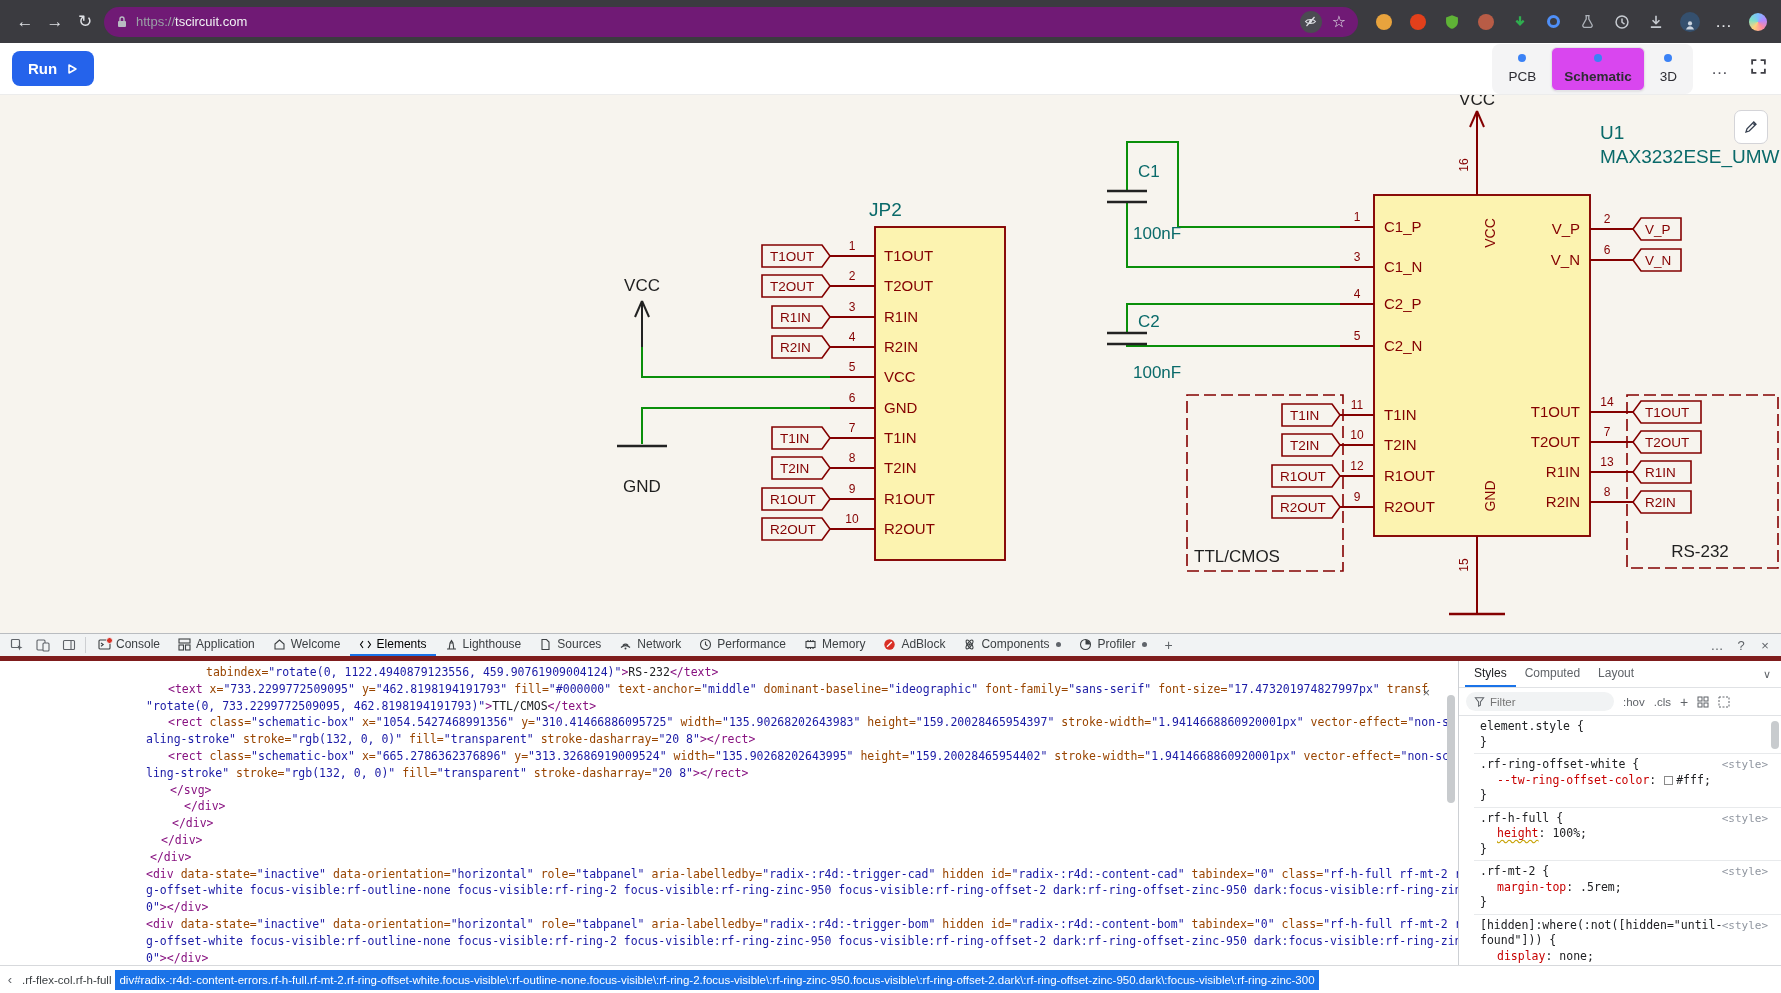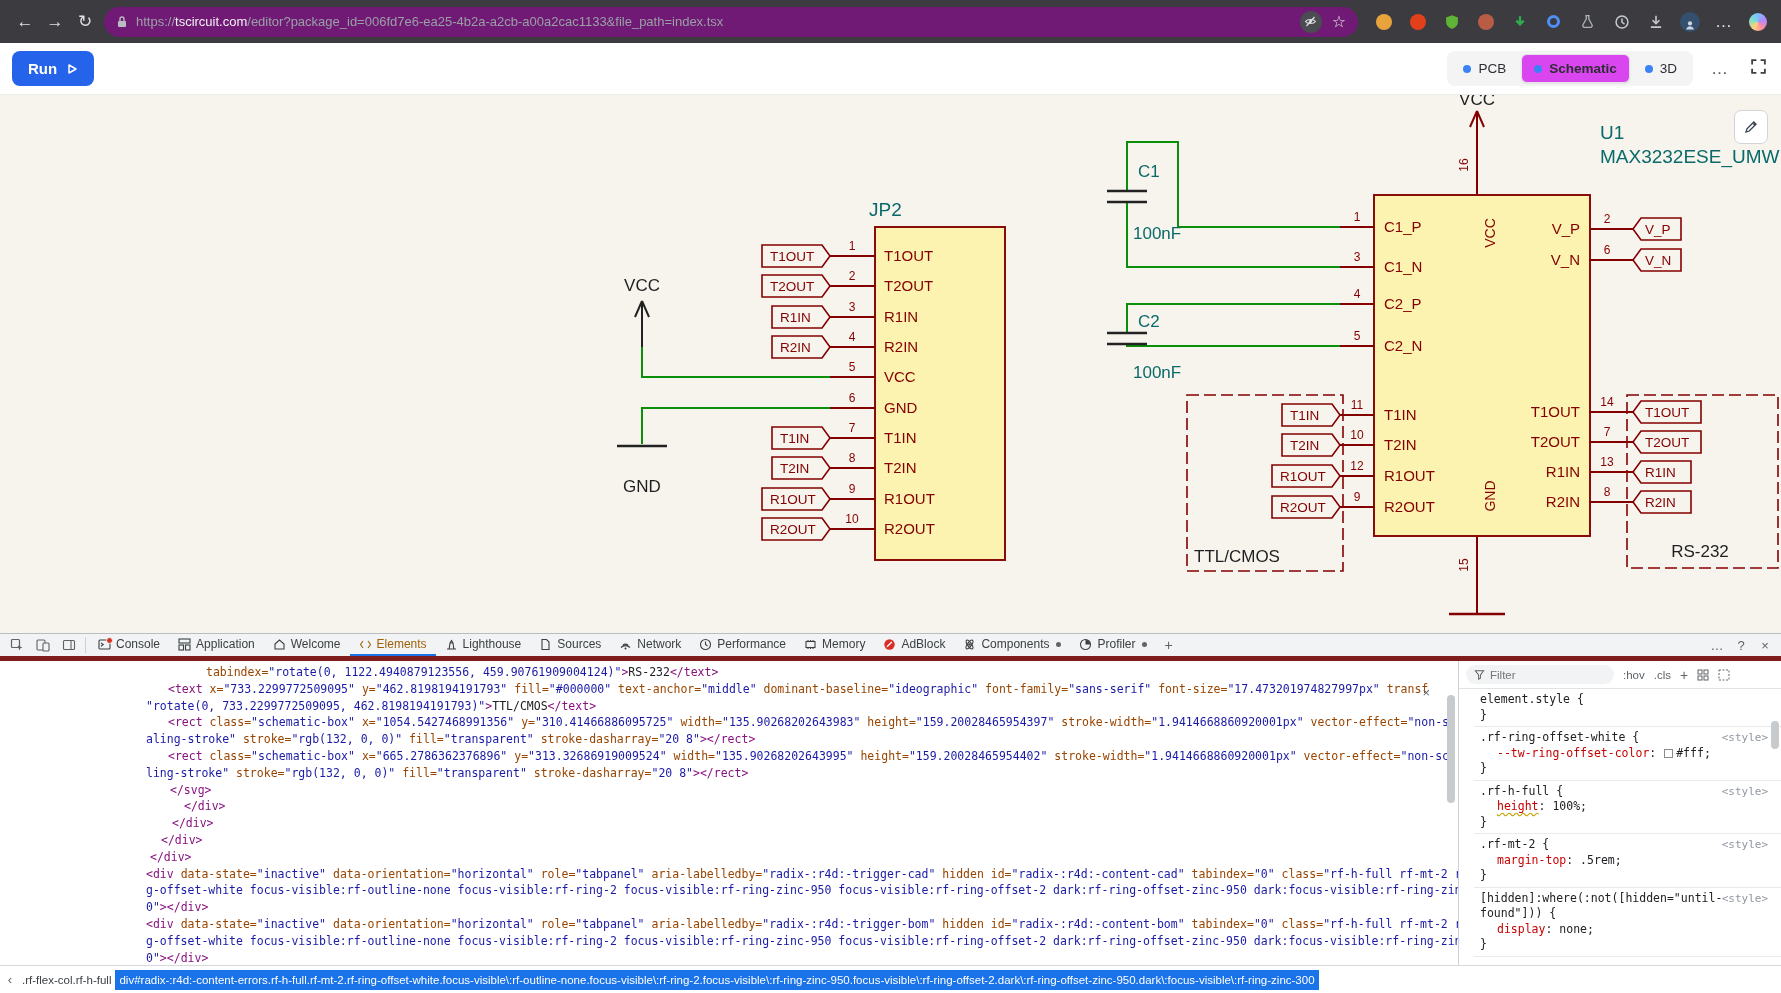--- a/index.html
+++ b/index.html
@@ -25,21 +25,21 @@
   .x-avatar { width:20px; height:20px; border-radius:50%; overflow:hidden; display:flex; align-items:flex-end; justify-content:center; }
   .x-dots { font-size:17px; line-height:10px; }
   .x-copilot { width:18px; height:18px; border-radius:50%; display:inline-block;
     background:conic-gradient(#7cc0ff,#b388ff,#ff8a9e,#ffd27c,#7ee0c8,#7cc0ff); }
 
   
   .appbar { height:52px; background:#ffffff; border-bottom:1px solid #ececec; display:flex; align-items:center; padding:0 12px; flex:none; }
   .run-btn { background:#2563eb; color:#fff; font-size:15px; font-weight:bold; padding:9px 16px; border-radius:8px; display:flex; align-items:center; gap:9px; }
   .appbar .spacer { flex:1; }
   .vm-group { background:#f4f4f5; border-radius:8px; padding:3px; display:flex; align-items:center; gap:2px; }
-  .vm-item { display:flex; align-items:center; gap:7px; padding:6px 12px; border-radius:6px; font-size:13.5px; color:#2d2d33; border:1px solid transparent; }
+  .vm-item { display:flex; align-items:center; gap:7px; padding:6px 12px; border-radius:6px; font-size:13.5px; color:#2d2d33; border:1px solid transparent;flex-direction:column; }
   .vm-item.sel { background:#d946ef; border-color:#e4e4e7; box-shadow:0 1px 2px rgba(0,0,0,.08); font-weight:bold; }
   .vm-dot { width:8px; height:8px; border-radius:50%; background:#3b82f6; }
   .more-btn { margin-left:10px; color:#52525b; font-size:17px; padding:2px 8px; }
   .fs-btn { margin-left:14px; margin-right:2px; color:#3f3f46; }
 
   
   .canvas { position:relative; height:538px; background:#F7F4EE; flex:none; overflow:hidden; }
   #schem { position:absolute; left:0; top:0; }
   #schem text { font-family:"Liberation Sans","DejaVu Sans",sans-serif; }
   .t-ref { fill:#0a6a6a; font-size:19px; }
@@ -52,21 +52,21 @@
   .t-vert { fill:#840000; font-size:14px; }
   .edit-btn { position:absolute; top:15px; right:13px; width:34px; height:34px; background:#fff; border:1px solid #d4d4d8; border-radius:7px; display:flex; align-items:center; justify-content:center; color:#374151; }
 
   
   .devtools { height:360px; border-top:1px solid #b9bcc0; background:#fff; display:flex; flex-direction:column; flex:none; font-family:"Liberation Sans",sans-serif; }
   .dt-tabbar { height:27px; background:#f1f3f4; border-bottom:5px solid #7f1d1d; display:flex; align-items:center; font-size:12px; color:#3c4043; flex:none; padding-left:4px; }
   .dt-icon { width:26px; height:24px; color:#5f6368; display:flex; align-items:center; justify-content:center; }
   .dt-sep { width:1px; height:16px; background:#cdcfd2; margin:0 3px; }
   .dt-tabs { display:flex; height:100%; }
   .dt-tab { display:flex; align-items:center; gap:5px; padding:0 9px; height:100%; border-bottom:2px solid transparent; position:relative; white-space:nowrap; }
-  .dt-tab.sel { color:#a16207; border-bottom-color:#1a73e8; }
+  .dt-tab.sel { color:#000000; border-bottom-color:#1a73e8; }
   .dt-tab-ico { display:flex; }
   .dt-tab-ico svg { width:13px; height:13px; stroke-width:1.1; }
   .badge { position:absolute; top:3px; left:17px; width:7px; height:7px; background:#d93025; border-radius:50%; border:1px solid #f1f3f4; }
   .t-dot { width:5px; height:5px; background:#60656b; border-radius:50%; margin-left:2px; }
   .dt-tab-add { padding:0 8px; font-size:14px; color:#5f6368; }
   .dt-right { margin-left:auto; display:flex; padding-right:4px; color:#5f6368; }
   .dt-right > div { width:24px; height:24px; display:flex; align-items:center; justify-content:center; font-size:13px; }
   .dt-body { flex:1; display:flex; min-height:0; }
   .dt-code { width:1458px; position:relative; overflow:hidden; font-family:"DejaVu Sans Mono","Liberation Mono",monospace; font-size:11.5px; line-height:16.8px; padding-top:3px; color:#202124; flex:none; }
   .code-line { white-space:pre; height:16.8px; overflow:hidden; }
@@ -111,21 +111,20 @@
     <div class="nav-ico">↻</div>
     <div class="url-pill">
       <span class="site-ico">
         <svg width="12" height="13" viewBox="0 0 12 13">
             <rect x="2" y="6" width="8" height="6" rx="1" fill="#b8bcc2"></rect>
             <path d="M4 6V4a2 2 0 0 1 4 0v2" stroke="#b8bcc2" fill="none" stroke-width="1.4"></path>
           </svg>
       </span>
       <span class="u-scheme">https://</span>
         <span class="u-host">tscircuit.com</span>
-        <span class="u-path">/editor?package_id=006fd7e6-ea25-4b2a-a2cb-a00a2cac1133&amp;file_path=index.tsx</span>
       <span class="pill-right">
         <span class="tp-badge">
           <svg width="13" height="13" viewBox="0 0 13 13">
               <path d="M1.5 6.5c1.8-2.6 8.2-2.6 10 0-1.8 2.6-8.2 2.6-10 0z" fill="none" stroke="#dfe1e5" stroke-width="1.1"></path>
               <circle cx="6.5" cy="6.5" r="1.4" fill="#dfe1e5"></circle>
               <path d="M2.5 11L10.5 2" stroke="#dfe1e5" stroke-width="1.2"></path>
             </svg>
         </span>
         <span class="star">☆</span>
       </span>
@@ -531,20 +530,26 @@
           <div class="code-line" style="padding-left: 161px;"><span class="ct">&lt;/div&gt;</span></div>
           <div class="code-line" style="padding-left: 150px;"><span class="ct">&lt;/div&gt;</span></div>
           <div class="code-line" style="padding-left: 146px;"><span class="ct">&lt;div</span><span class="ca"> data-state=</span><span class="cs">"inactive"</span><span class="ca"> data-orientation=</span><span class="cs">"horizontal"</span><span class="ca"> role=</span><span class="cs">"tabpanel"</span><span class="ca"> aria-labelledby=</span><span class="cs">"radix-:r4d:-trigger-cad"</span><span class="ca"> hidden</span><span class="ca"> id=</span><span class="cs">"radix-:r4d:-content-cad"</span><span class="ca"> tabindex=</span><span class="cs">"0"</span><span class="ca"> class=</span><span class="cs">"rf-h-full rf-mt-2 rf-rin</span></div>
           <div class="code-line" style="padding-left: 146px;"><span class="cs">g-offset-white focus-visible:rf-outline-none focus-visible:rf-ring-2 focus-visible:rf-ring-zinc-950 focus-visible:rf-ring-offset-2 dark:rf-ring-offset-zinc-950 dark:focus-visible:rf-ring-zinc-30</span></div>
           <div class="code-line" style="padding-left: 146px;"><span class="cs">0"</span><span class="ct">&gt;&lt;/div&gt;</span></div>
           <div class="code-line" style="padding-left: 146px;"><span class="ct">&lt;div</span><span class="ca"> data-state=</span><span class="cs">"inactive"</span><span class="ca"> data-orientation=</span><span class="cs">"horizontal"</span><span class="ca"> role=</span><span class="cs">"tabpanel"</span><span class="ca"> aria-labelledby=</span><span class="cs">"radix-:r4d:-trigger-bom"</span><span class="ca"> hidden</span><span class="ca"> id=</span><span class="cs">"radix-:r4d:-content-bom"</span><span class="ca"> tabindex=</span><span class="cs">"0"</span><span class="ca"> class=</span><span class="cs">"rf-h-full rf-mt-2 rf-rin</span></div>
           <div class="code-line" style="padding-left: 146px;"><span class="cs">g-offset-white focus-visible:rf-outline-none focus-visible:rf-ring-2 focus-visible:rf-ring-zinc-950 focus-visible:rf-ring-offset-2 dark:rf-ring-offset-zinc-950 dark:focus-visible:rf-ring-zinc-30</span></div>
           <div class="code-line" style="padding-left: 146px;"><span class="cs">0"</span><span class="ct">&gt;&lt;/div&gt;</span></div>
         </div>
       <div class="dt-styles">
+        <div class="styles-tab-row">
+          <span class="s-tab sel">Styles</span>
+          <span class="s-tab">Computed</span>
+          <span class="s-tab">Layout</span>
+          <span class="s-chev">∨</span>
+        </div>
         <div class="styles-toolbar">
           <span class="filter-wrap">
             <svg width="11" height="11" viewBox="0 0 12 12">
                 <path d="M1.5 2h9L7 6.5V10l-2 1V6.5z" fill="none" stroke="#5f6368" stroke-width="1.1"></path>
               </svg>
             <input placeholder="Filter" style="">
           </span>
           <span class="tb-txt">:hov</span>
           <span class="tb-txt">.cls</span>
           <span class="tb-plus">+</span>

